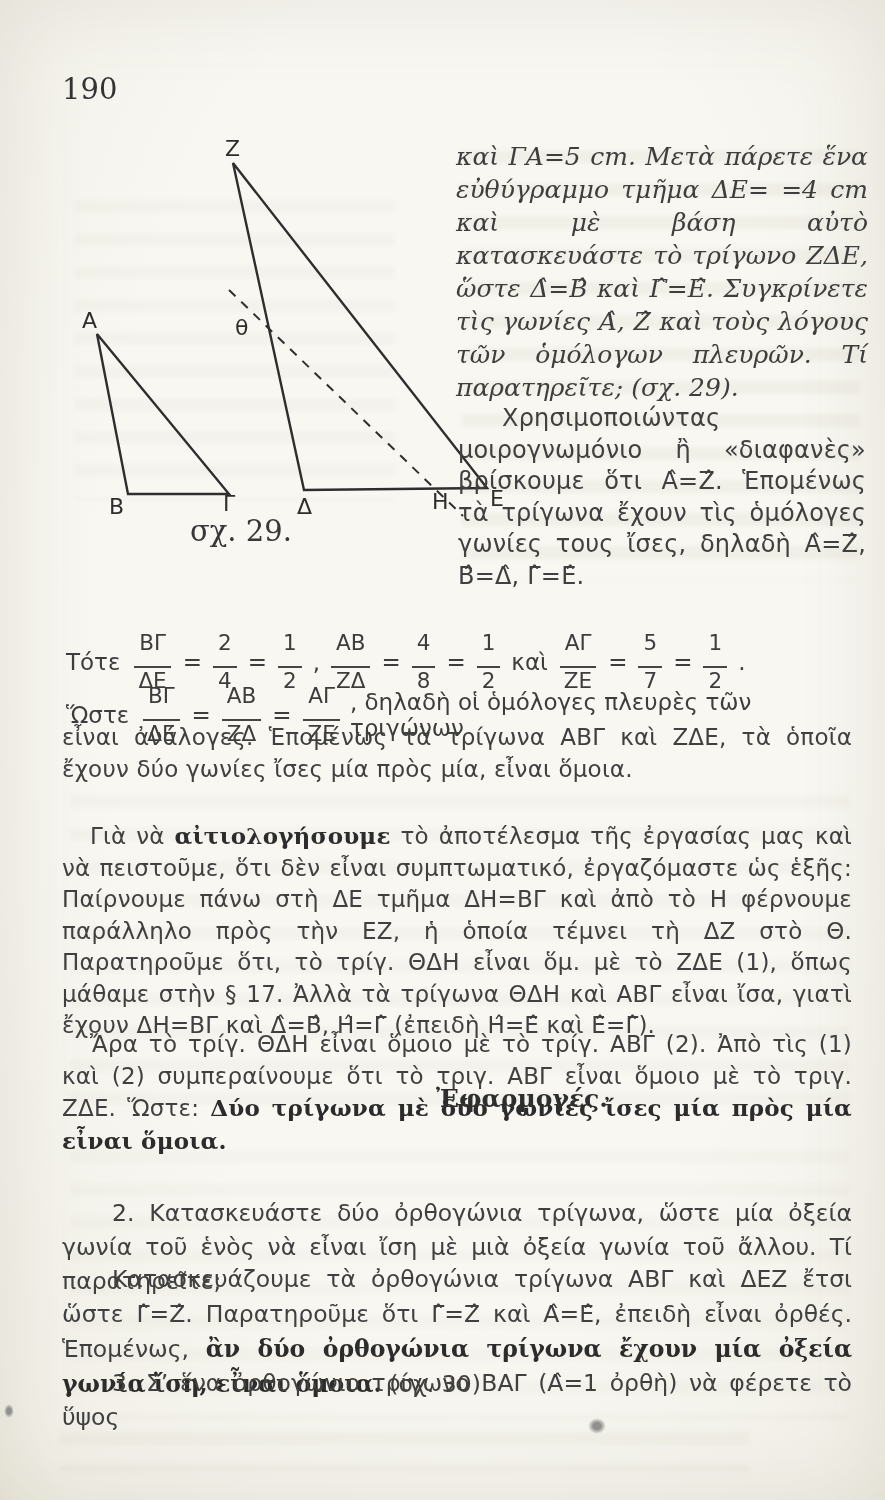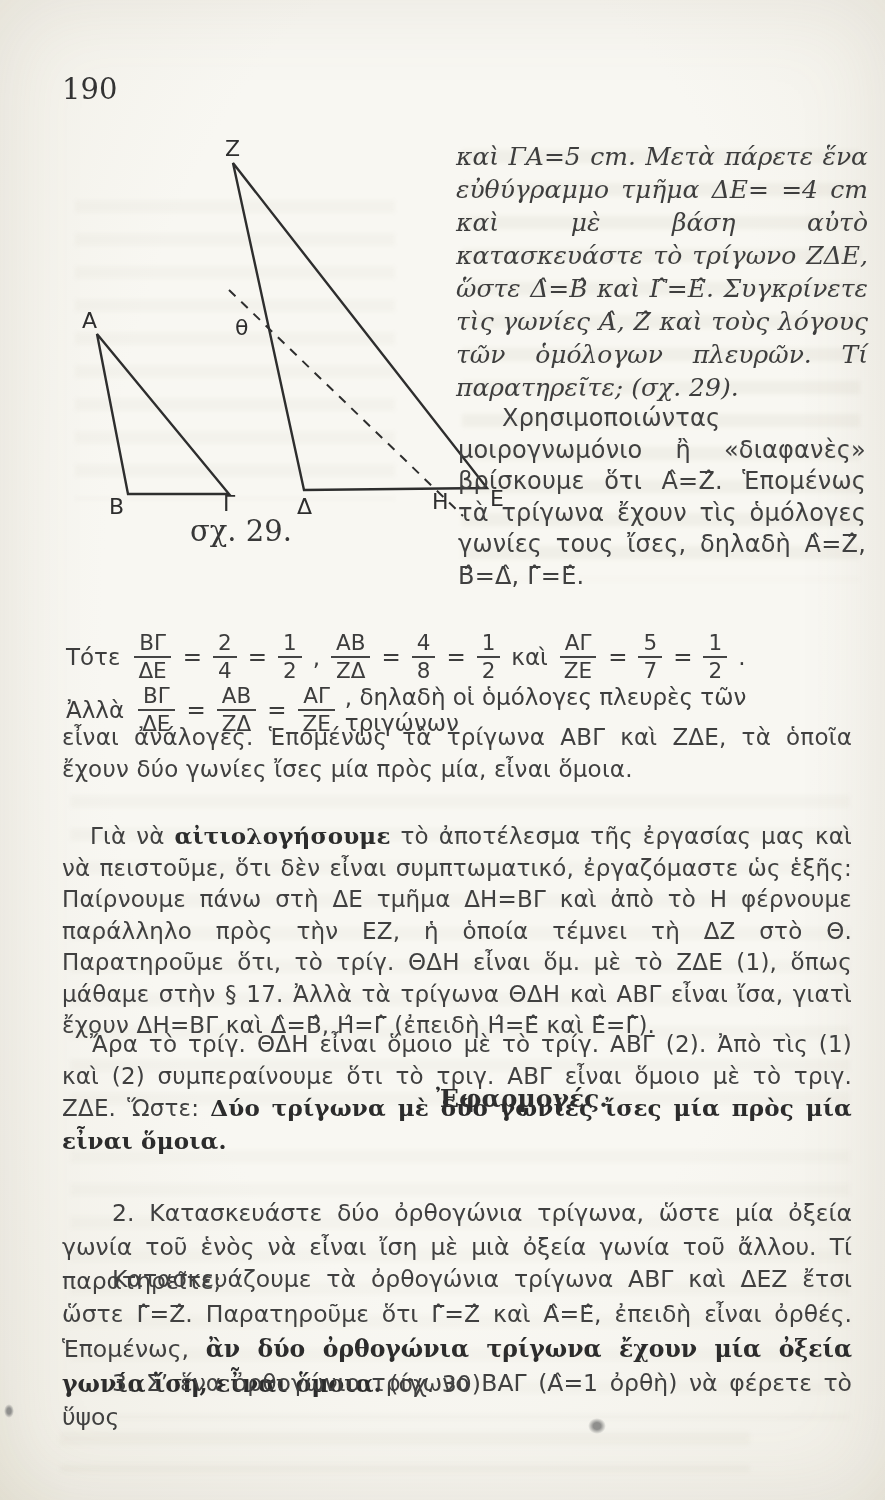--- a/index.html
+++ b/index.html
@@ -47,21 +47,21 @@
   .lh35{line-height:35px;}
   
   .mathline{
     display:flex; align-items:center; flex-wrap:nowrap;
     font-size:23px; color:#3d3d3d; white-space:nowrap;
   }
   .frac{
     display:inline-flex; flex-direction:column; align-items:center;
     margin:0 7px; font-size:21.5px; line-height:1.12;
   }
-  .frac .num{padding:0 5px 1px; border-bottom:2px solid #454545;}
+  .frac .num{padding:0 5px 11px; border-bottom:2px solid #454545;}
   .frac .den{padding:1px 5px 0;}
   .tok{margin:0 4px;}
   .lead{margin-right:6px;}
   .tail{margin-left:2px; white-space:normal;}
   
   svg text{font-family:"DejaVu Sans", sans-serif; font-size:22px; fill:#2e2e2e;}
   .cap{font-family:"DejaVu Serif", serif; font-size:29px; color:#383838;}
 </style>
 </head>
 <body>
@@ -142,21 +142,21 @@
       </span>
     <span class="tok">=</span>
     <span class="frac">
         <span class="num">1</span>
         <span class="den">2</span>
       </span>
     <span class="tok">.</span>
   </div>
 
   <div class="abs mathline" style="left:62px;top:684px;width:792px;">
-    <span class="tok lead">Ἀλλὰ</span>
+    <span class="tok lead">Ὥστε</span>
     <span class="frac">
         <span class="num">ΒΓ</span>
         <span class="den">ΔΕ</span>
       </span>
     <span class="tok">=</span>
     <span class="frac">
         <span class="num">ΑΒ</span>
         <span class="den">ΖΔ</span>
       </span>
     <span class="tok">=</span>

